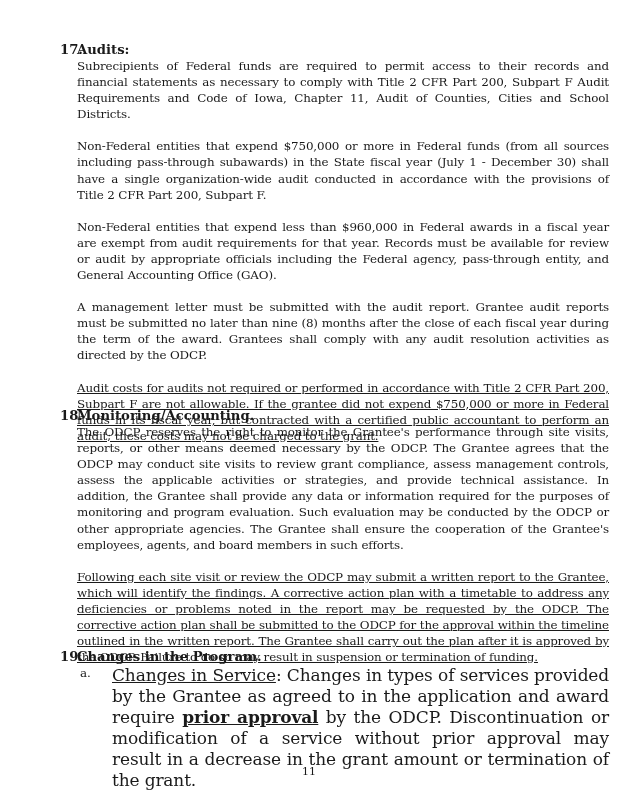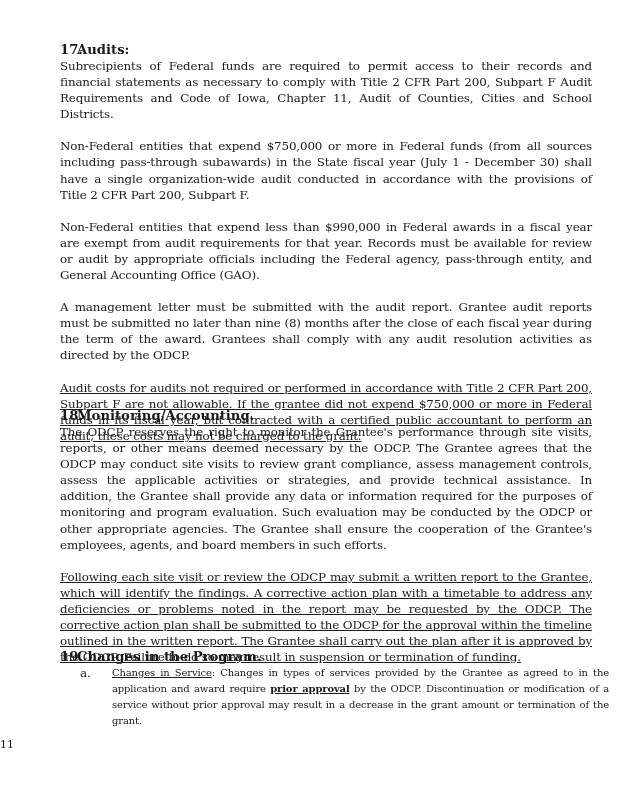--- a/index.html
+++ b/index.html
@@ -2,41 +2,41 @@
 <html><head>
 <meta charset="utf-8">
 <style>
   html, body { margin: 0; padding: 0; background: #ffffff; }
   body { width: 618px; height: 800px; overflow: hidden; position: relative;
          font-family: "DejaVu Serif", "Liberation Serif", serif; color: #1a1a1a; }
   .page { position: absolute; left: 0; top: 0; width: 618px; height: 800px; background: #fff; }
   .section { position: absolute; left: 60px; width: 550px; }
   .heading { font-weight: bold; font-size: 13.2px; line-height: 16px; margin: 0; white-space: nowrap; }
   .heading .num { display: inline-block; width: 17px; }
-  .body { width: 532px; }
+  .body { margin-left: 17px; width: 532px; }
   .para { font-size: 11.9px; line-height: 16.1px; text-align: justify; margin: 0 0 16px 0; letter-spacing: -0.15px; }
   .para:last-child { margin-bottom: 0; text-decoration: underline; }
   .sub { display: flex; margin-left: 17px; width: 532px; }
   .sub .label { width: 32px; flex: none; font-size: 11.9px; line-height: 16.1px; padding-left: 3px; }
-  .sub .text { flex: 1; font-size: 10px; line-height: 16px; text-align: justify; letter-spacing: -0.15px; }
+  .sub .text { flex: 1; font-size: 17px; line-height: 21px; text-align: justify; letter-spacing: -0.15px; }
   .u { text-decoration: underline; }
   .ub { text-decoration: underline; font-weight: bold; }
-  .pagenum { position: absolute; top: 738px; left: 0; width: 618px; text-align: left; font-size: 11px; }
+  .pagenum { position: absolute; top: 765px; left: 0; width: 618px; text-align: center; font-size: 11px; }
 </style>
 </head>
 <body>
 
 <div class="page">
 
   <div class="section" style="top:42px;">
     <p class="heading"><span class="num">17.</span><span>Audits:</span></p>
     <div class="body">
       <p class="para">Subrecipients of Federal funds are required to permit access to their records and financial statements as necessary to comply with Title 2 CFR Part 200, Subpart F Audit Requirements and Code of Iowa, Chapter 11, Audit of Counties, Cities and School Districts.</p>
       <p class="para">Non-Federal entities that expend $750,000 or more in Federal funds (from all sources including pass-through subawards) in the State fiscal year (July 1 - December 30) shall have a single organization-wide audit conducted in accordance with the provisions of Title 2 CFR Part 200, Subpart F.</p>
-      <p class="para">Non-Federal entities that expend less than $990,000 in Federal awards in a fiscal year are exempt from audit requirements for that year.  Records must be available for review or audit by appropriate officials including the Federal agency, pass-through entity, and General Accounting Office (GAO).</p>
+      <p class="para">Non-Federal entities that expend less than $960,000 in Federal awards in a fiscal year are exempt from audit requirements for that year.  Records must be available for review or audit by appropriate officials including the Federal agency, pass-through entity, and General Accounting Office (GAO).</p>
       <p class="para">A management letter must be submitted with the audit report.  Grantee audit reports must be submitted no later than nine (8) months after the close of each fiscal year during the term of the award. Grantees shall comply with any audit resolution activities as directed by the ODCP.</p>
       <p class="para">Audit costs for audits not required or performed in accordance with Title 2 CFR Part 200, Subpart F are not allowable.  If the grantee did not expend $750,000 or more in Federal funds in its fiscal year, but contracted with a certified public accountant to perform an audit; these costs may not be charged to the grant.</p>
     </div>
   </div>
 
   <div class="section" style="top:408px;">
     <p class="heading"><span class="num">18.</span><span>Monitoring/Accounting.</span></p>
     <div class="body">
       <p class="para">The ODCP reserves the right to monitor the Grantee's performance through site visits, reports, or other means deemed necessary by the ODCP.  The Grantee agrees that the ODCP may conduct site visits to review grant compliance, assess management controls, assess the applicable activities or strategies, and provide technical assistance.  In addition, the Grantee shall provide any data or information required for the purposes of monitoring and program evaluation.  Such evaluation may be conducted by the ODCP or other appropriate agencies.  The Grantee shall ensure the cooperation of the Grantee's employees, agents, and board members in such efforts.</p>
       <p class="para">Following each site visit or review the ODCP may submit a written report to the Grantee, which will identify the findings.  A corrective action plan with a timetable to address any deficiencies or problems noted in the report may be requested by the ODCP.  The corrective action plan shall be submitted to the ODCP for the approval within the timeline outlined in the written report.  The Grantee shall carry out the plan after it is approved by the ODCP.  Failure to do so may result in suspension or termination of funding.</p>

